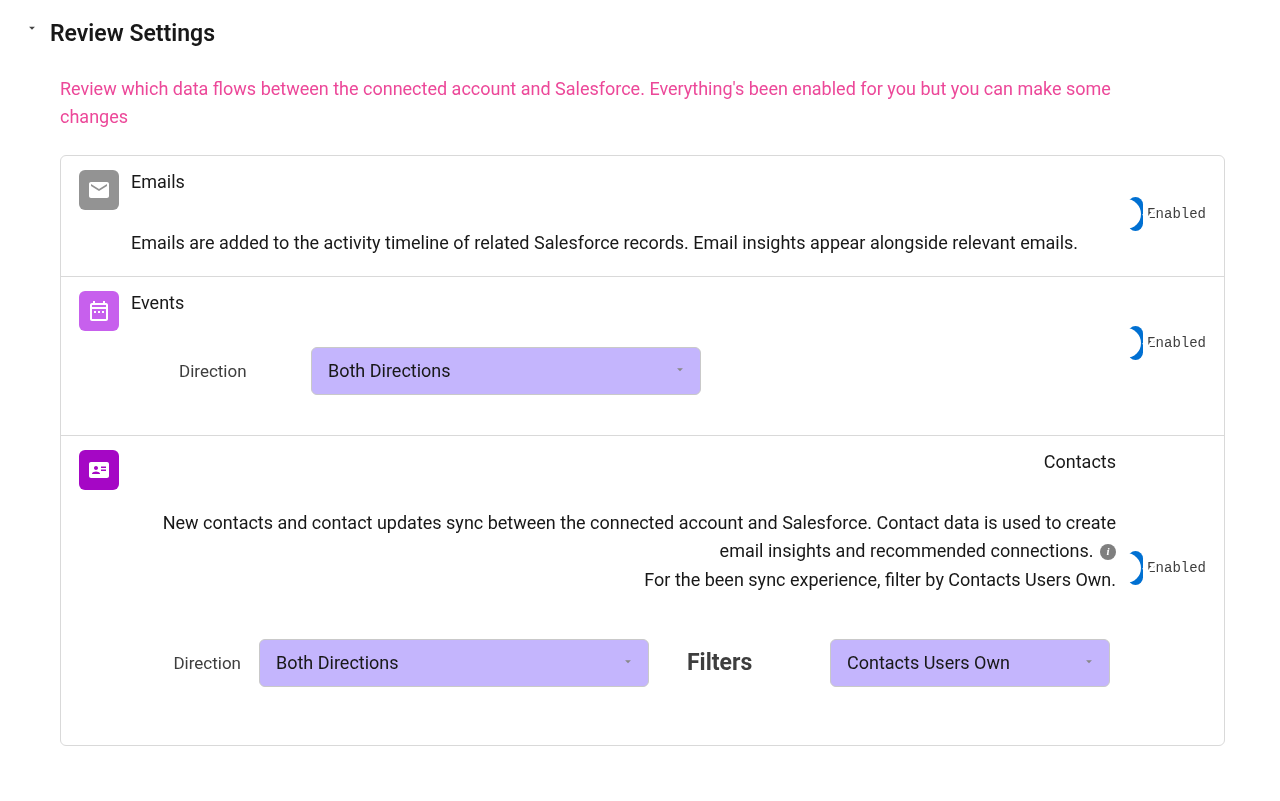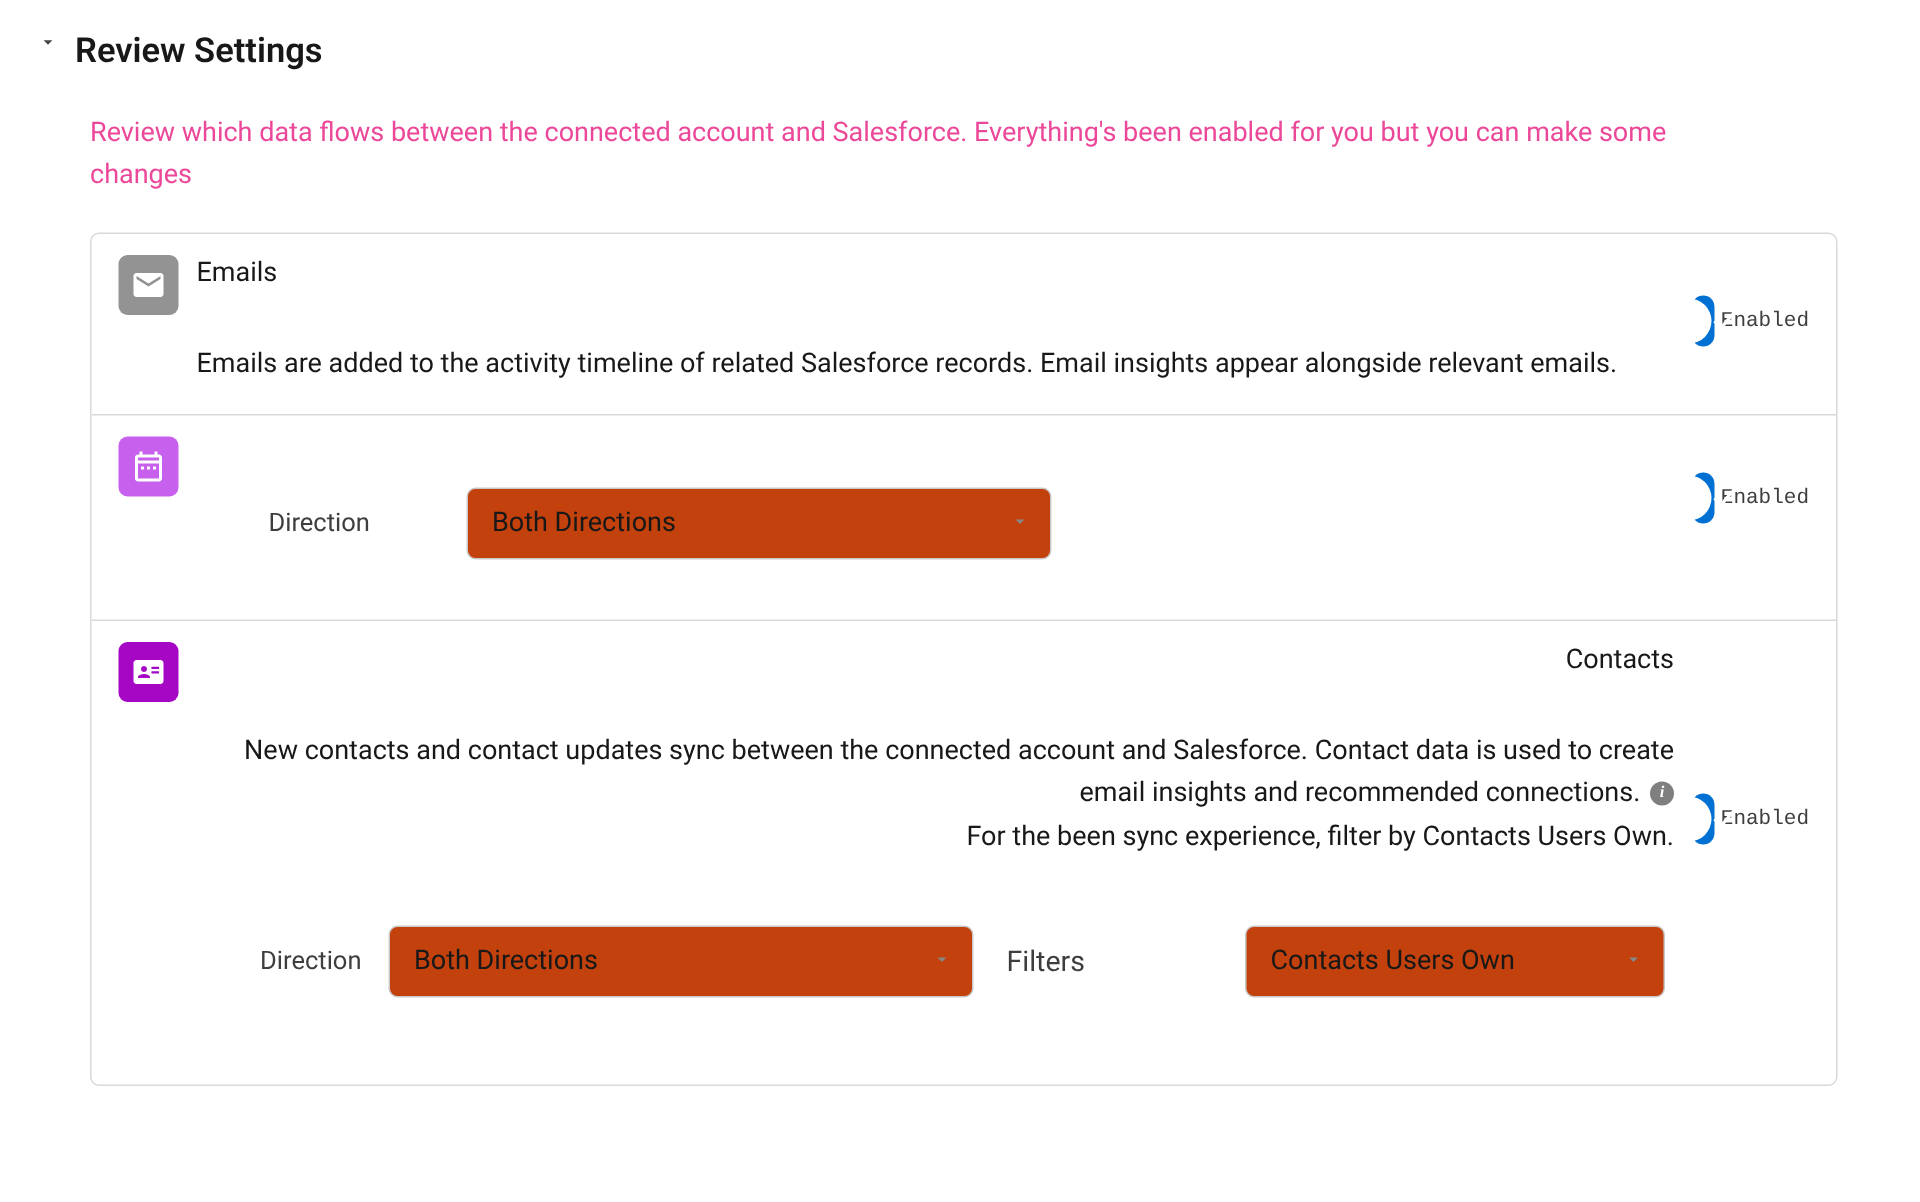--- a/index.html
+++ b/index.html
@@ -178,21 +178,21 @@
       width: 390px;
     }
     .select-wrap.narrow {
       width: 280px;
     }
     .select-box {
       width: 100%;
       height: 48px;
       border: 1px solid #c9c9c9;
       border-radius: 6px;
-      background: #c2410c;
+      background: #c4b5fd;
       padding: 0 40px 0 16px;
       font-size: 18px;
       color: #181818;
       display: flex;
       align-items: center;
       cursor: pointer;
     }
     .select-caret {
       position: absolute;
       right: 14px;
@@ -209,23 +209,24 @@
       display: flex;
       align-items: center;
       margin-top: 44px;
       gap: 18px;
     }
     .contacts-controls .form-label {
       width: 110px;
       padding-left: 18px;
     }
     .filters-label {
-      font-size: 19px;
+      font-size: 23px;
       color: #3e3e3e;
-      margin-left: 4px;
+      margin-left: 20px;
+      font-weight: bold;
     }
   </style>
 </head>
 <body>
 
 <div class="header-row">
   <div class="chevron">
     <svg viewBox="0 0 24 24">
         <path d="M7 10l5 5 5-5z"></path>
       </svg>
@@ -260,20 +261,21 @@
     </div>
   </div>
 
   <div class="card" style="padding-bottom:40px;">
     <div class="card-icon icon-events">
       <svg viewBox="0 0 24 24">
           <path d="M19 4h-1V2h-2v2H8V2H6v2H5c-1.1 0-2 .9-2 2v14c0 1.1.9 2 2 2h14c1.1 0 2-.9 2-2V6c0-1.1-.9-2-2-2zm0 16H5V10h14v10zM5 8V6h14v2H5zm2 4h2v2H7v-2zm4 0h2v2h-2v-2zm4 0h2v2h-2v-2z"></path>
         </svg>
     </div>
     <div class="card-body">
+      <div class="card-title">Events</div>
       <div class="form-row">
         <div class="form-label">Direction</div>
         <div class="select-wrap">
           <div class="select-box">
             <span>Both Directions</span>
           </div>
           <span class="select-caret">
             <svg viewBox="0 0 24 24">
                 <path d="M7 10l5 5 5-5z"></path>
               </svg>

